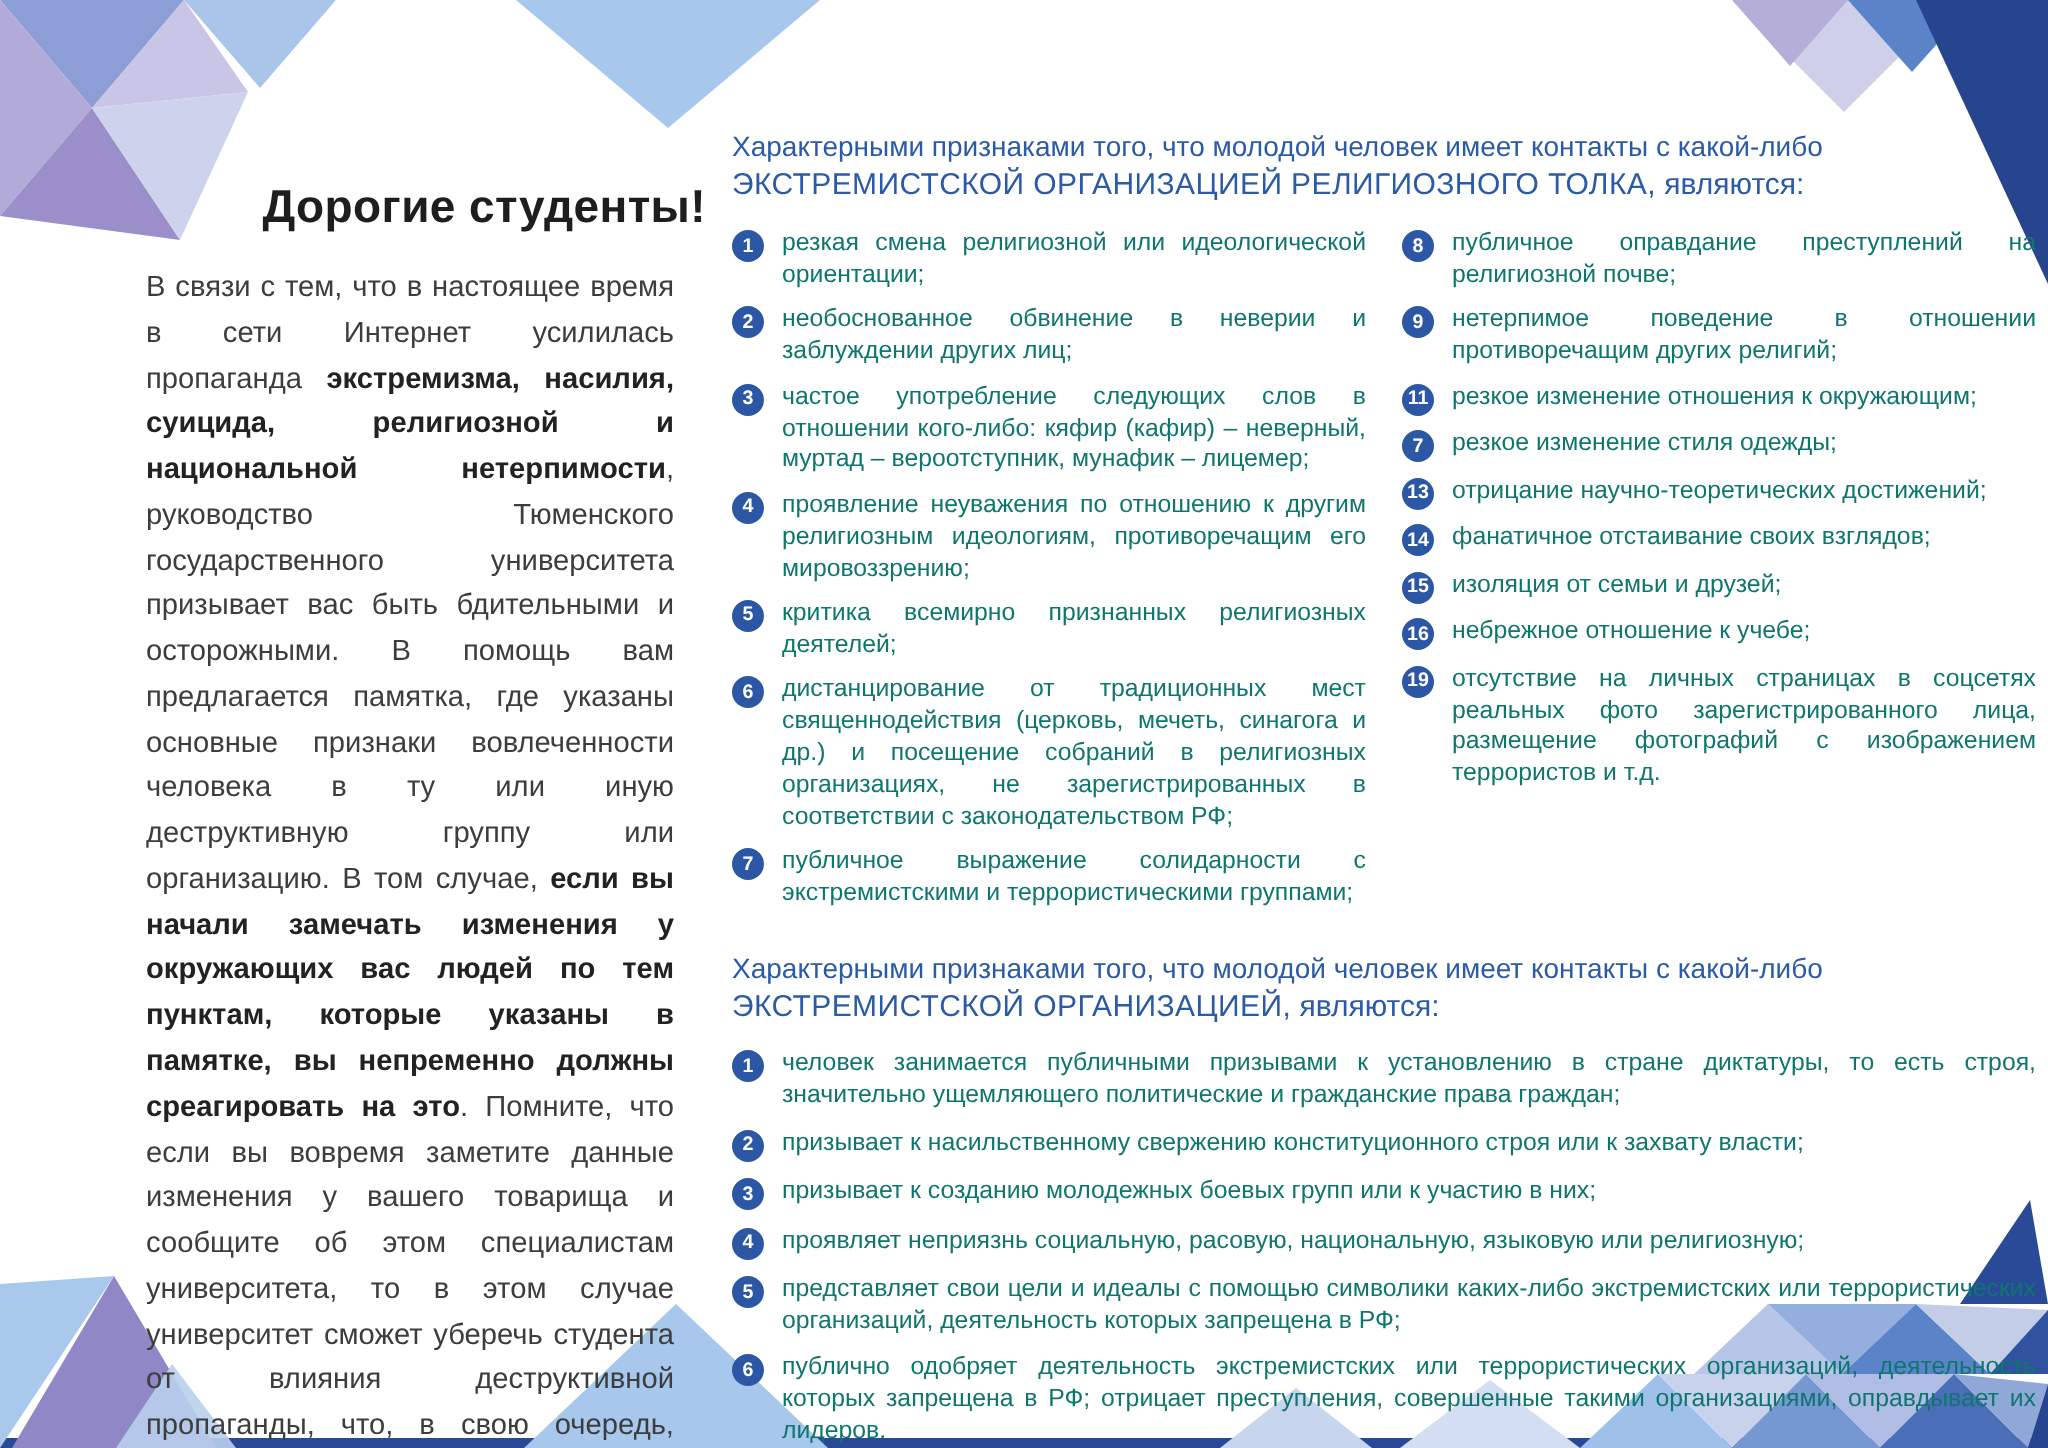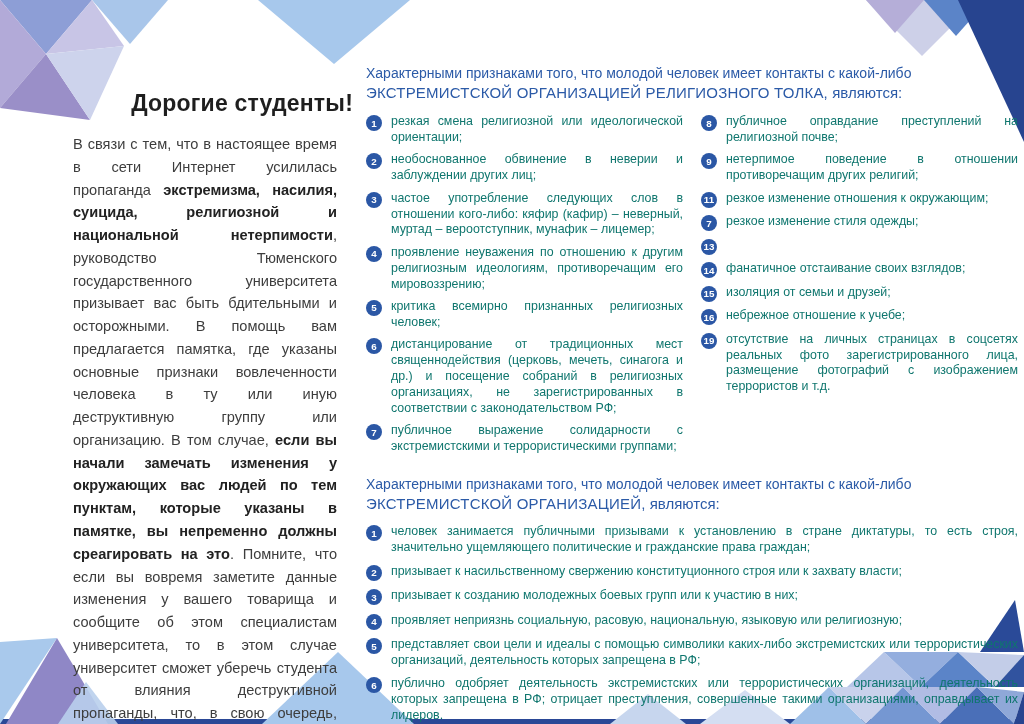--- a/index.html
+++ b/index.html
@@ -133,21 +133,21 @@
             <div class="list-item">
               <span class="badge">3</span>
               <span class="item-text">частое употребление следующих слов в отношении кого-либо: кяфир (кафир) – неверный, муртад – вероотступник, мунафик – лицемер;</span>
             </div>
             <div class="list-item">
               <span class="badge">4</span>
               <span class="item-text">проявление неуважения по отношению к другим религиозным идеологиям, противоречащим его мировоззрению;</span>
             </div>
             <div class="list-item">
               <span class="badge">5</span>
-              <span class="item-text">критика всемирно признанных религиозных человек;</span>
+              <span class="item-text">критика всемирно признанных религиозных деятелей;</span>
             </div>
             <div class="list-item">
               <span class="badge">6</span>
               <span class="item-text">дистанцирование от традиционных мест священнодействия (церковь, мечеть, синагога и др.) и посещение собраний в религиозных организациях, не зарегистрированных в соответствии с законодательством РФ;</span>
             </div>
             <div class="list-item">
               <span class="badge">7</span>
               <span class="item-text">публичное выражение солидарности с экстремистскими и террористическими группами;</span>
             </div>
           </div>
@@ -163,20 +163,21 @@
             <div class="list-item">
               <span class="badge">11</span>
               <span class="item-text">резкое изменение отношения к окружающим;</span>
             </div>
             <div class="list-item">
               <span class="badge">7</span>
               <span class="item-text">резкое изменение стиля одежды;</span>
             </div>
             <div class="list-item">
               <span class="badge">13</span>
+              <span class="item-text">отрицание научно-теоретических достижений;</span>
             </div>
             <div class="list-item">
               <span class="badge">14</span>
               <span class="item-text">фанатичное отстаивание своих взглядов;</span>
             </div>
             <div class="list-item">
               <span class="badge">15</span>
               <span class="item-text">изоляция от семьи и друзей;</span>
             </div>
             <div class="list-item">

